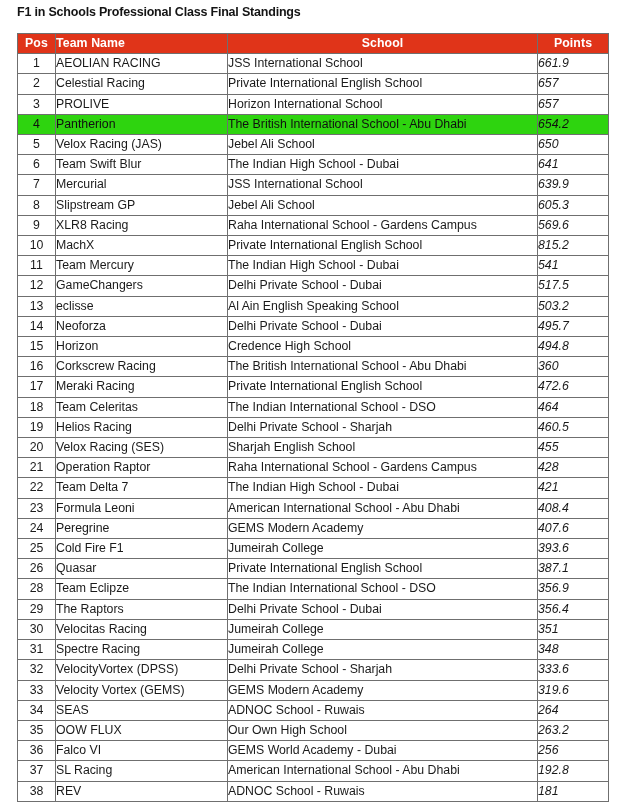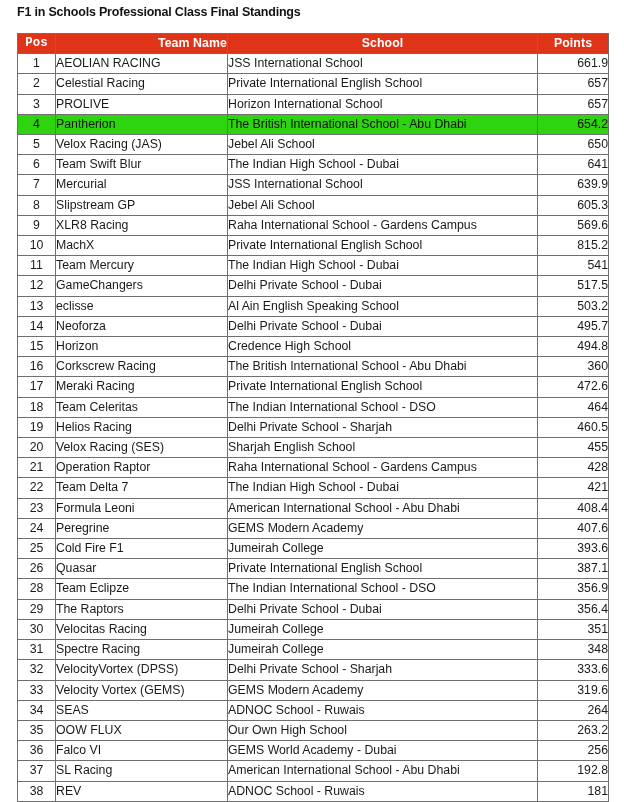--- a/index.html
+++ b/index.html
@@ -54,29 +54,29 @@
     white-space: nowrap;
   }
   thead th {
     background: #e03419;
     color: #ffffff;
     font-weight: bold;
     border-color: #e03419;
     font-size: 12.3px;
     letter-spacing: 0.1px;
   }
-  thead th.h-pos    { text-align: center; font-family: Liberation Mono, monospace; }
-  thead th.h-team   { text-align: right;  padding-left: 7px; }
+  thead th.h-pos    { text-align: center; }
+  thead th.h-team   { text-align: left;  padding-left: 7px; }
   thead th.h-school { text-align: center;  padding-left: 7px; }
   thead th.h-points { text-align: center; }
 
   tbody td.c-pos    { text-align: center; }
   tbody td.c-team   { text-align: left;  padding-left: 7px; }
   tbody td.c-school { text-align: left;  padding-left: 7px; }
-  tbody td.c-points { text-align: right; }
+  tbody td.c-points { text-align: left; font-style: italic; }
 
   tbody tr.highlight td {
     background: #2ed40f;
     color: #101010;
   }
   
   tbody tr.highlight {
     position: relative;
   }
   tbody tr.highlight td.c-pos {

